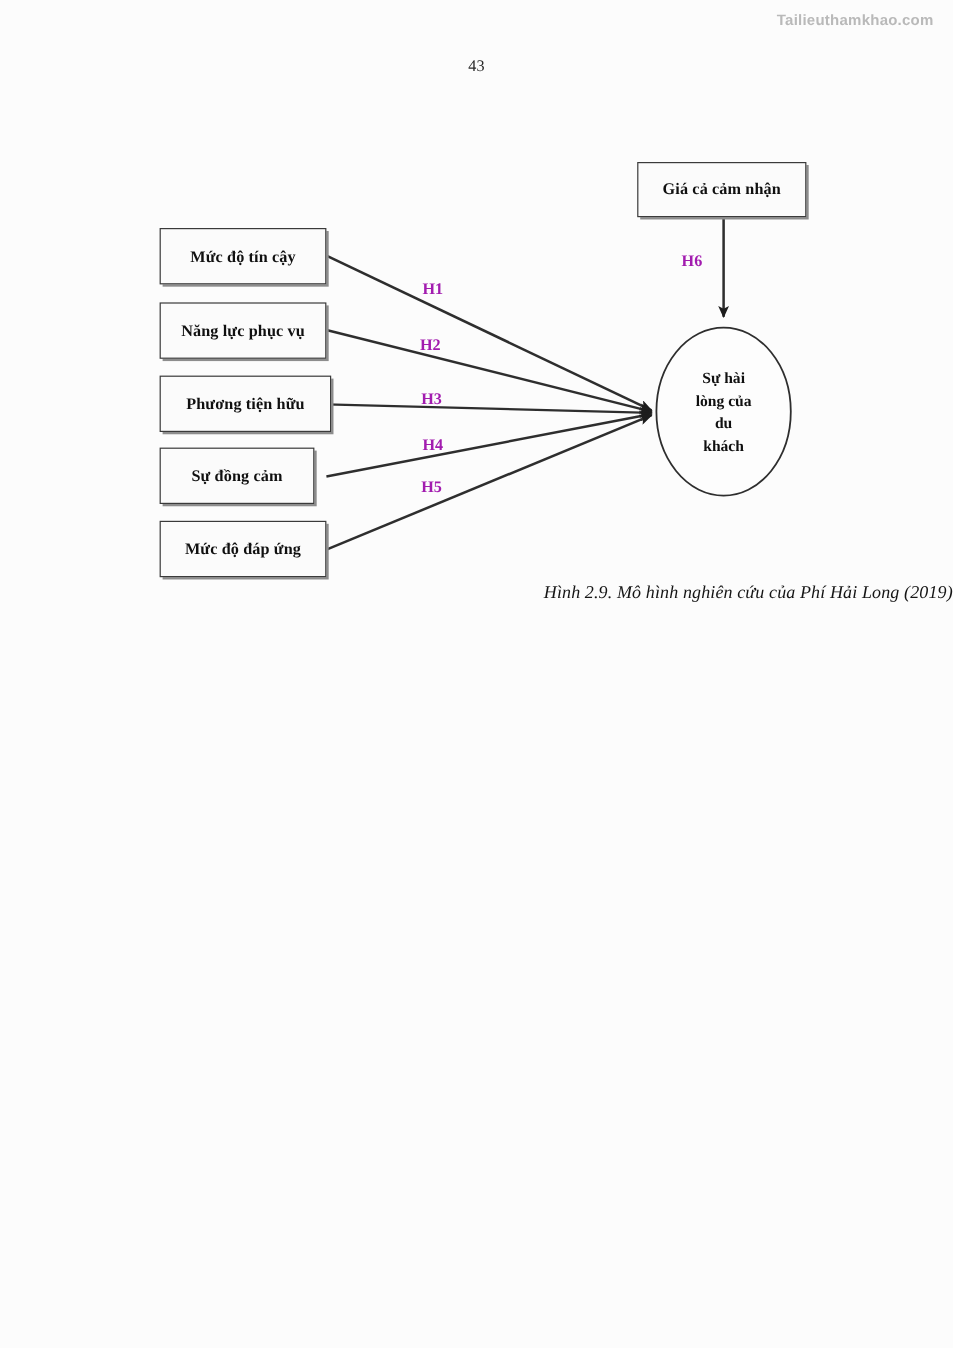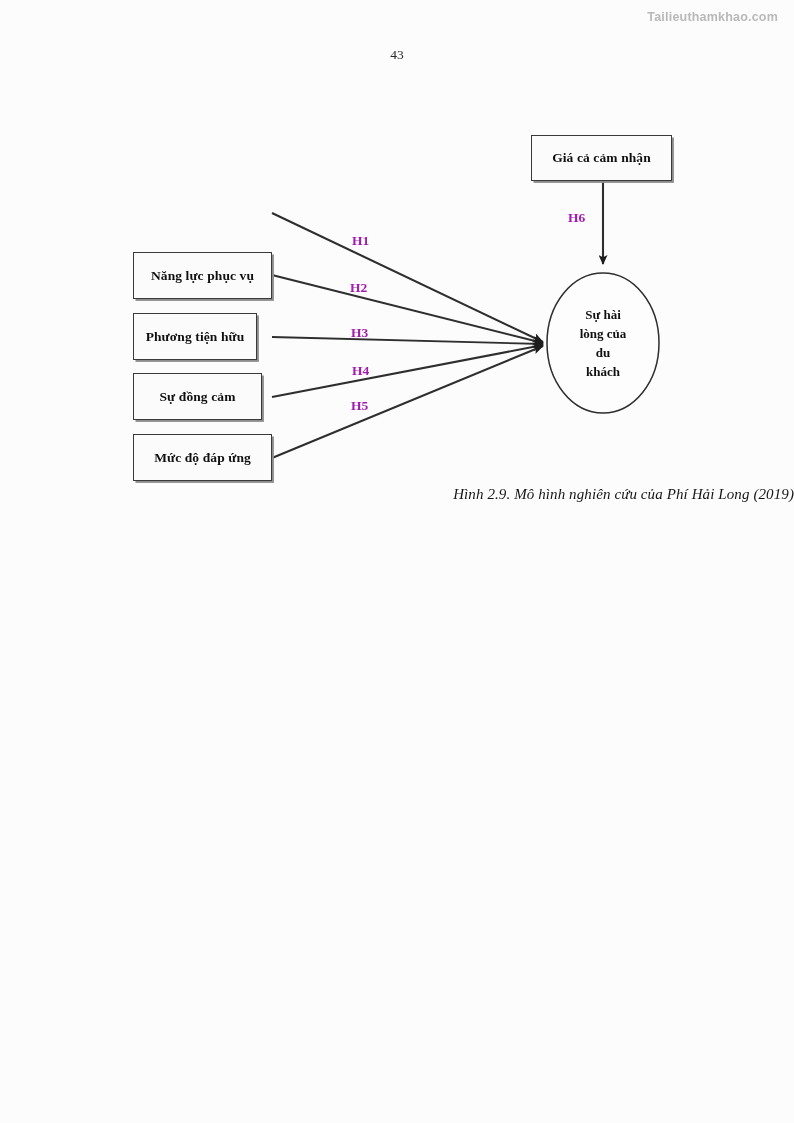--- a/index.html
+++ b/index.html
@@ -149,26 +149,29 @@
       <line x1="272" y1="275" x2="543" y2="343" stroke="#2e2e2e" stroke-width="2.1" marker-end="url(#arrowFilled)"></line>
       <line x1="272" y1="337" x2="543" y2="344" stroke="#2e2e2e" stroke-width="1.9" marker-end="url(#arrowFilled)"></line>
       <line x1="272" y1="397" x2="543" y2="345" stroke="#2e2e2e" stroke-width="2.1" marker-end="url(#arrowFilled)"></line>
       <line x1="272" y1="458" x2="543" y2="346" stroke="#2e2e2e" stroke-width="2.1" marker-end="url(#arrowFilled)"></line>
 
       <line x1="603" y1="181" x2="603" y2="264" stroke="#2e2e2e" stroke-width="2.1" marker-end="url(#arrowDown)"></line>
 
       <ellipse cx="603" cy="343" rx="56" ry="70" fill="#fdfdfd" stroke="#2e2e2e" stroke-width="1.5"></ellipse>
     </svg>
 
+    <div class="node-box" style="left:133px; top:190px; width:139px; height:47px;">
+      <span>Mức độ tín cậy</span>
+    </div>
 
     <div class="node-box" style="left:133px; top:252px; width:139px; height:47px;">
       <span>Năng lực phục vụ</span>
     </div>
 
-    <div class="node-box" style="left:133px; top:313px; width:124px; height:47px;">
+    <div class="node-box" style="left:133px; top:313px; width:143px; height:47px;">
       <span>Phương tiện hữu</span>
     </div>
 
     <div class="node-box" style="left:133px; top:373px; width:129px; height:47px;">
       <span>Sự đồng cảm</span>
     </div>
 
     <div class="node-box" style="left:133px; top:434px; width:139px; height:47px;">
       <span>Mức độ đáp ứng</span>
     </div>

